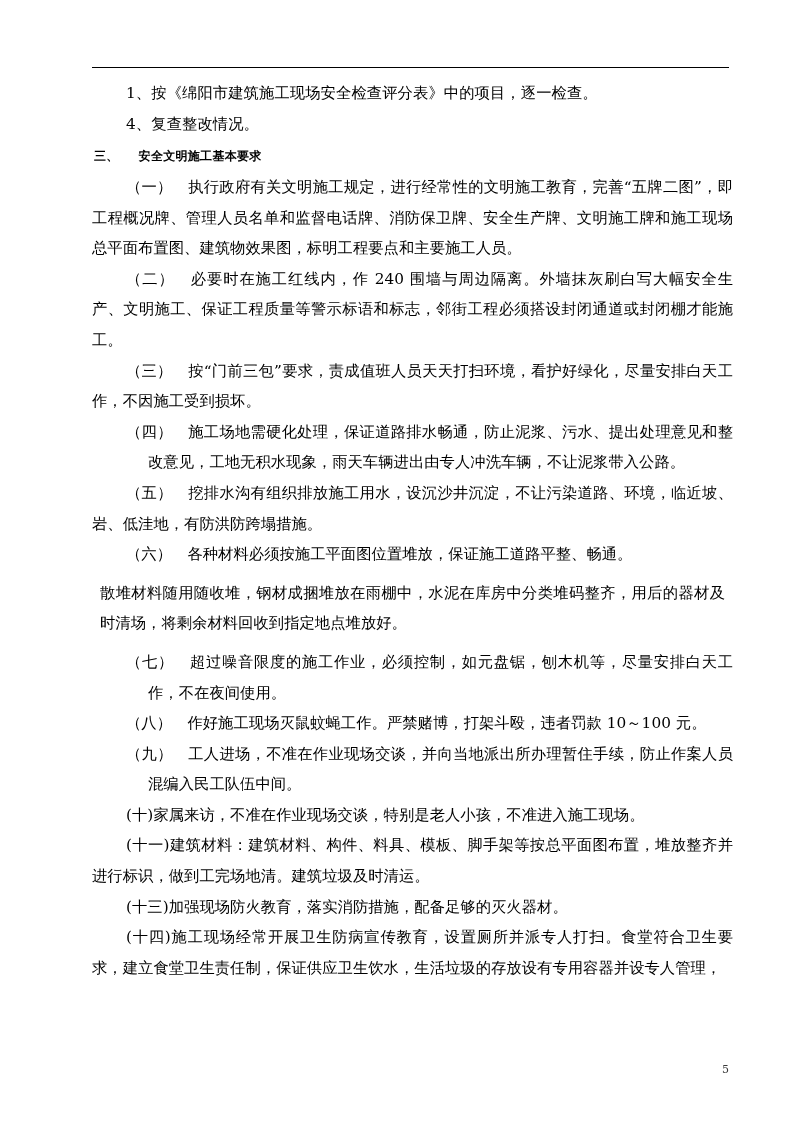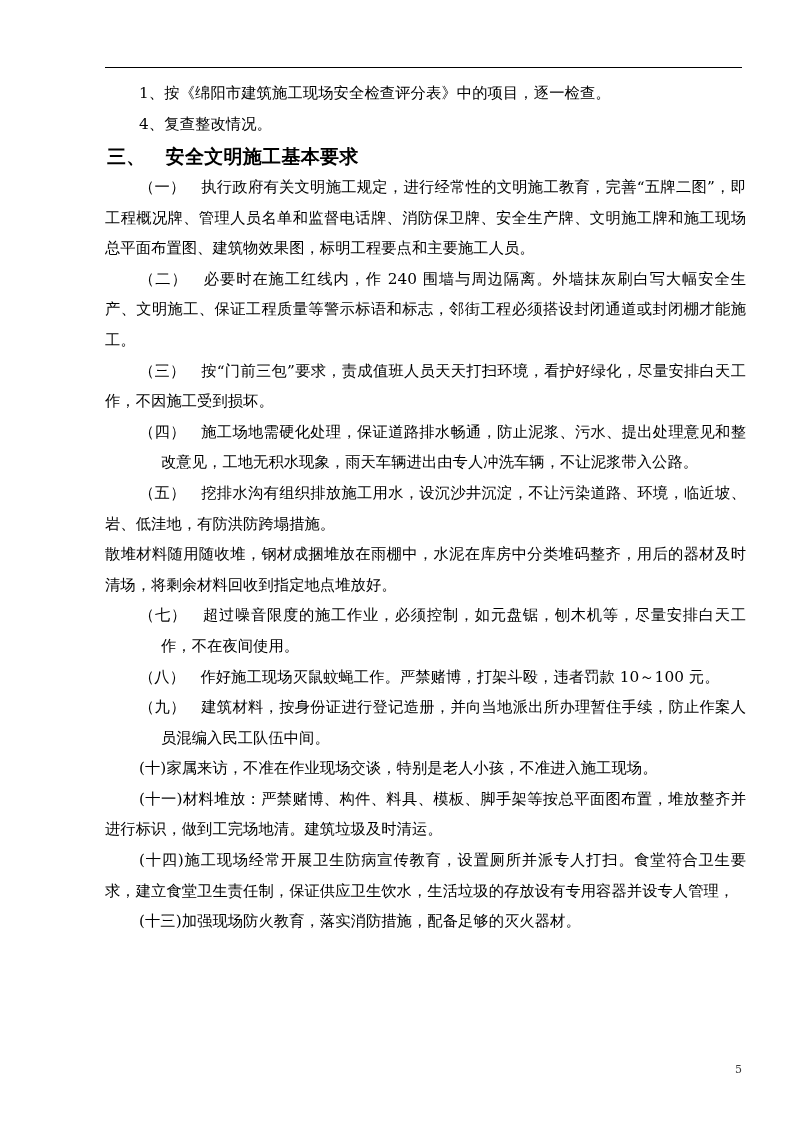--- a/index.html
+++ b/index.html
@@ -10,21 +10,21 @@
   body {
     width: 793px;
     height: 1122px;
     position: relative;
     font-family: "DejaVu Serif", "Liberation Serif", serif;
     color: #000000;
     overflow: hidden;
   }
   .page {
     position: absolute;
-    left: 16px; top: 0;
+    left: 3px; top: 0;
     width: 713px;
     height: 1122px;
     box-sizing: border-box;
   }
   .header-rule {
     position: absolute;
     left: 89px;
     top: 67px;
     width: 637px;
     height: 0;
@@ -43,21 +43,21 @@
     margin: 0 0 0 0;
     padding-left: 34px;
     text-align: justify;
     text-justify: inter-ideograph;
     letter-spacing: 0.1px;
   }
   
   .section-heading {
     font-family: "DejaVu Sans", "Liberation Sans", sans-serif;
     font-weight: bold;
-    font-size: 19px;
+    font-size: 12px;
     line-height: 31px;
     margin: 2px 0 0 0;
     padding-left: 2px;
     letter-spacing: 0.3px;
   }
   .section-heading .sh-num {
     margin-right: 20px;
   }
   
   .para {
@@ -77,21 +77,21 @@
     text-align: justify;
     text-justify: inter-ideograph;
     padding-left: 56px;
     text-indent: -22px;
     letter-spacing: 0.05px;
   }
   
   .para-flush {
     font-size: 15.3px;
     line-height: 30.6px;
-    margin: 0;
+    margin: 8px;
     text-align: justify;
     text-justify: inter-ideograph;
     text-indent: 0;
     letter-spacing: 0.05px;
   }
   .marker {
     white-space: pre;
   }
   .marker-wide {
     white-space: pre;
@@ -124,34 +124,35 @@
     <p class="para"><span class="marker-wide">（一）</span><span class="marker-wide">　</span><span>执行政府有关文明施工规定，进行经常性的文明施工教育，完善“五牌二图”，即工程概况牌、管理人员名单和监督电话牌、消防保卫牌、安全生产牌、文明施工牌和施工现场总平面布置图、建筑物效果图，标明工程要点和主要施工人员。</span></p>
 
     <p class="para"><span class="marker-wide">（二）</span><span class="marker-wide">　</span><span>必要时在施工红线内，作 240 围墙与周边隔离。外墙抹灰刷白写大幅安全生产、文明施工、保证工程质量等警示标语和标志，邻街工程必须搭设封闭通道或封闭棚才能施工。</span></p>
 
     <p class="para"><span class="marker-wide">（三）</span><span class="marker-wide">　</span><span>按“门前三包”要求，责成值班人员天天打扫环境，看护好绿化，尽量安排白天工作，不因施工受到损坏。</span></p>
 
     <p class="para-hang"><span class="marker-wide">（四）</span><span class="marker-wide">　</span><span>施工场地需硬化处理，保证道路排水畅通，防止泥浆、污水、提出处理意见和整改意见，工地无积水现象，雨天车辆进出由专人冲洗车辆，不让泥浆带入公路。</span></p>
 
     <p class="para"><span class="marker-wide">（五）</span><span class="marker-wide">　</span><span>挖排水沟有组织排放施工用水，设沉沙井沉淀，不让污染道路、环境，临近坡、岩、低洼地，有防洪防跨塌措施。</span></p>
 
+    <p class="para"><span class="marker-wide">（六）</span><span class="marker-wide">　</span><span>各种材料必须按施工平面图位置堆放，保证施工道路平整、畅通。</span></p>
     <p class="para-flush">散堆材料随用随收堆，钢材成捆堆放在雨棚中，水泥在库房中分类堆码整齐，用后的器材及时清场，将剩余材料回收到指定地点堆放好。</p>
 
     <p class="para-hang"><span class="marker-wide">（七）</span><span class="marker-wide">　</span><span>超过噪音限度的施工作业，必须控制，如元盘锯，刨木机等，尽量安排白天工作，不在夜间使用。</span></p>
 
     <p class="para-hang"><span class="marker-wide">（八）</span><span class="marker-wide">　</span><span>作好施工现场灭鼠蚊蝇工作。严禁赌博，打架斗殴，违者罚款 10～100 元。</span></p>
 
-    <p class="para-hang"><span class="marker-wide">（九）</span><span class="marker-wide">　</span><span>建筑材料，按身份证进行登记造册，并向当地派出所办理暂住手续，防止作案人员混编入民工队伍中间。</span></p>
+    <p class="para-hang"><span class="marker-wide">（九）</span><span class="marker-wide">　</span><span>工人进场，不准在作业现场交谈，并向当地派出所办理暂住手续，防止作案人员混编入民工队伍中间。</span></p>
 
     <p class="para"><span class="marker-wide">(十)</span><span>家属来访，不准在作业现场交谈，特别是老人小孩，不准进入施工现场。</span></p>
 
-    <p class="para"><span class="marker-wide">(十一)</span><span>材料堆放：严禁赌博、构件、料具、模板、脚手架等按总平面图布置，堆放整齐并进行标识，做到工完场地清。建筑垃圾及时清运。</span></p>
+    <p class="para"><span class="marker-wide">(十一)</span><span>建筑材料：建筑材料、构件、料具、模板、脚手架等按总平面图布置，堆放整齐并进行标识，做到工完场地清。建筑垃圾及时清运。</span></p>
 
 
+    <p class="para"><span class="marker-wide">(十三)</span><span>加强现场防火教育，落实消防措施，配备足够的灭火器材。</span></p>
+
     <p class="para"><span class="marker-wide">(十四)</span><span>施工现场经常开展卫生防病宣传教育，设置厕所并派专人打扫。食堂符合卫生要求，建立食堂卫生责任制，保证供应卫生饮水，生活垃圾的存放设有专用容器并设专人管理，</span></p>
-
-    <p class="para"><span class="marker-wide">(十三)</span><span>加强现场防火教育，落实消防措施，配备足够的灭火器材。</span></p>
 
   </div>
 
   <div class="page-number">5</div>
 
 </div>
 
 </body></html>

